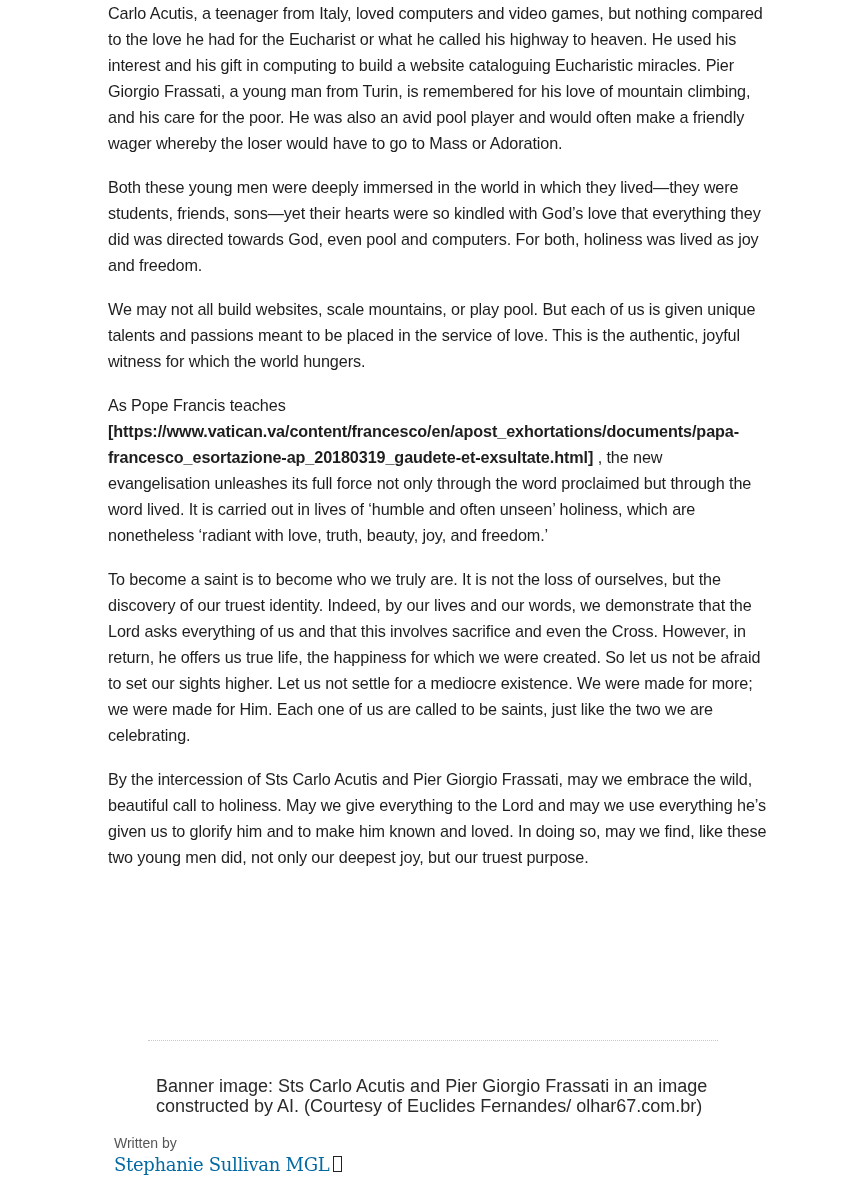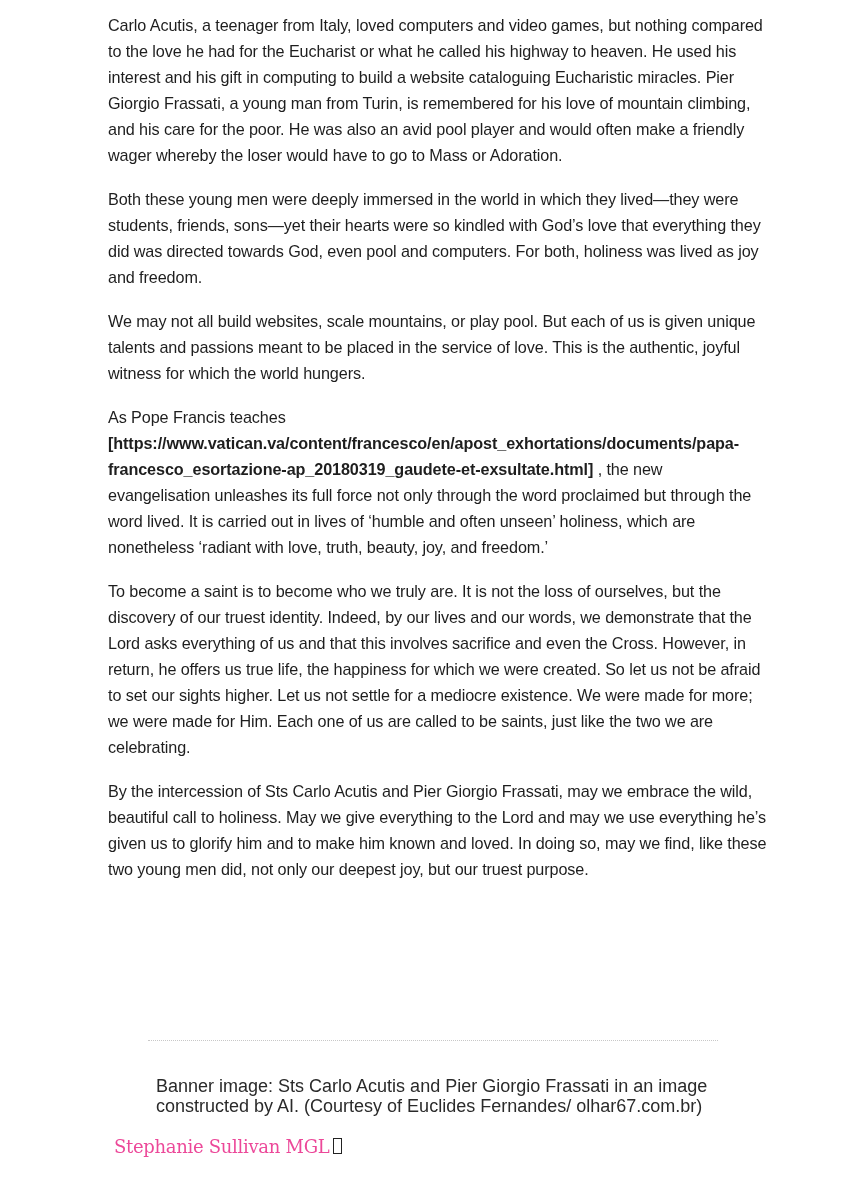--- a/index.html
+++ b/index.html
@@ -1,39 +1,39 @@
 <!DOCTYPE html>
 <html><head>
 <meta charset="utf-8">
 <style>
   html, body { margin: 0; padding: 0; background: #ffffff; }
   body {
     width: 848px; height: 1200px; overflow: hidden; position: relative;
     font-family: "Liberation Sans", "DejaVu Sans", sans-serif;
     color: #1e1e1e;
   }
-  .article { position: absolute; left: 108px; top: 12px; width: 660px; }
+  .article { position: absolute; left: 108px; top: 0; width: 660px; }
   .para {
     font-size: 16.2px; line-height: 26px; margin: 0 0 18px 0;
     letter-spacing: -0.1px;
   }
   .para a { color: #1e1e1e; text-decoration: none; font-weight: bold; }
   .separator {
     position: absolute; left: 148px; top: 1040px; width: 570px; height: 0;
     border-top: 1px dotted #c8c8c8;
   }
   .caption {
     position: absolute; left: 156px; top: 1076px; width: 620px;
     font-size: 18px; line-height: 20px; color: #2a2a2a;
   }
   .byline { position: absolute; left: 114px; top: 1134px; }
   .written-by { font-size: 14px; color: #555; line-height: 18px; }
   .author {
     font-family: "DejaVu Serif", "Liberation Serif", serif;
-    font-size: 18px; color: #ec4899; line-height: 26px; letter-spacing: -0.3px;
+    font-size: 18px; color: #0369a1; line-height: 26px; letter-spacing: -0.3px;
   }
   .box-icon {
     display: inline-block; width: 7px; height: 14px; border: 1.4px solid #222;
     vertical-align: -1px; margin-left: 4px;
   }
 </style>
 </head>
 <body>
 
 <div class="article">
@@ -46,16 +46,17 @@
   </p>
   <p class="para">To become a saint is to become who we truly are. It is not the loss of ourselves, but the discovery of our truest identity. Indeed, by our lives and our words, we demonstrate that the Lord asks everything of us and that this involves sacrifice and even the Cross. However, in return, he offers us true life, the happiness for which we were created. So let us not be afraid to set our sights higher. Let us not settle for a mediocre existence. We were made for more; we were made for Him. Each one of us are called to be saints, just like the two we are celebrating.</p>
   <p class="para">By the intercession of Sts Carlo Acutis and Pier Giorgio Frassati, may we embrace the wild, beautiful call to holiness. May we give everything to the Lord and may we use everything he’s given us to glorify him and to make him known and loved. In doing so, may we find, like these two young men did, not only our deepest joy, but our truest purpose.</p>
 </div>
 
 <div class="separator"></div>
 
 <div class="caption">Banner image: Sts Carlo Acutis and Pier Giorgio Frassati in an image constructed by AI. (Courtesy of Euclides Fernandes/ olhar67.com.br)</div>
 
 <div class="byline">
+  <div class="written-by">Written by</div>
   <div class="author">
     <span>Stephanie Sullivan MGL</span><span class="box-icon"></span>
   </div>
 </div>
 
 </body></html>

